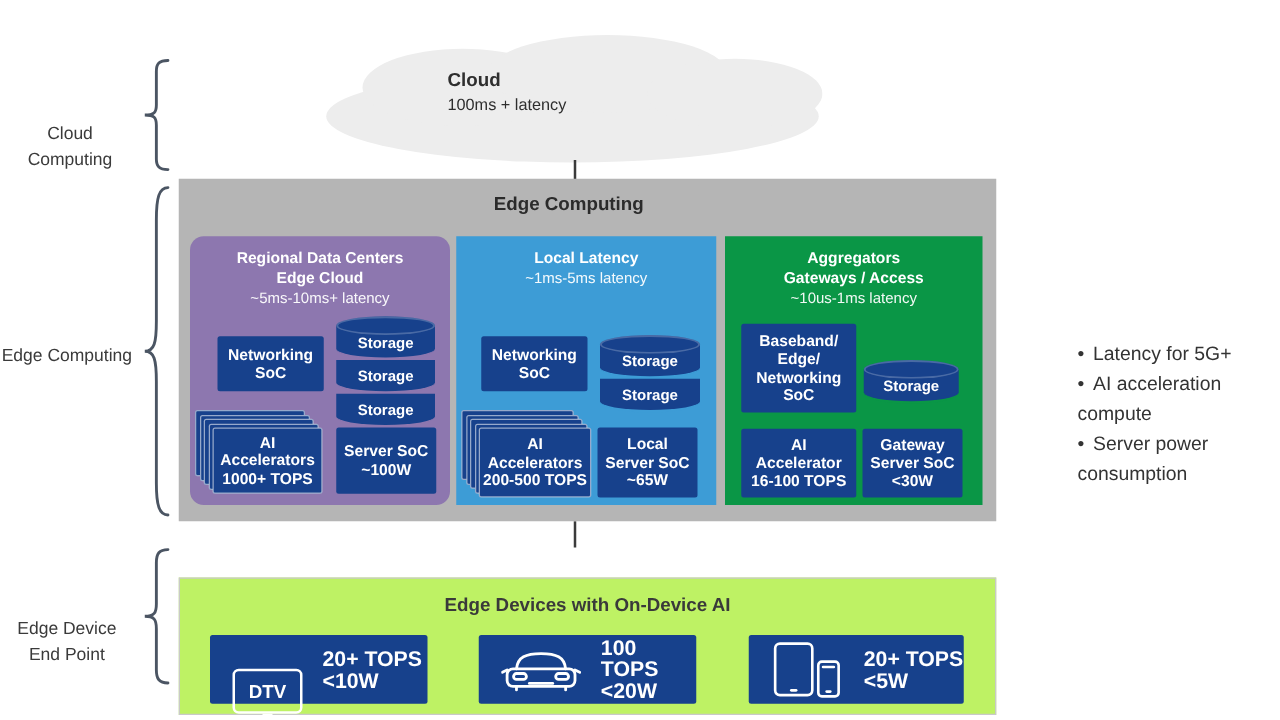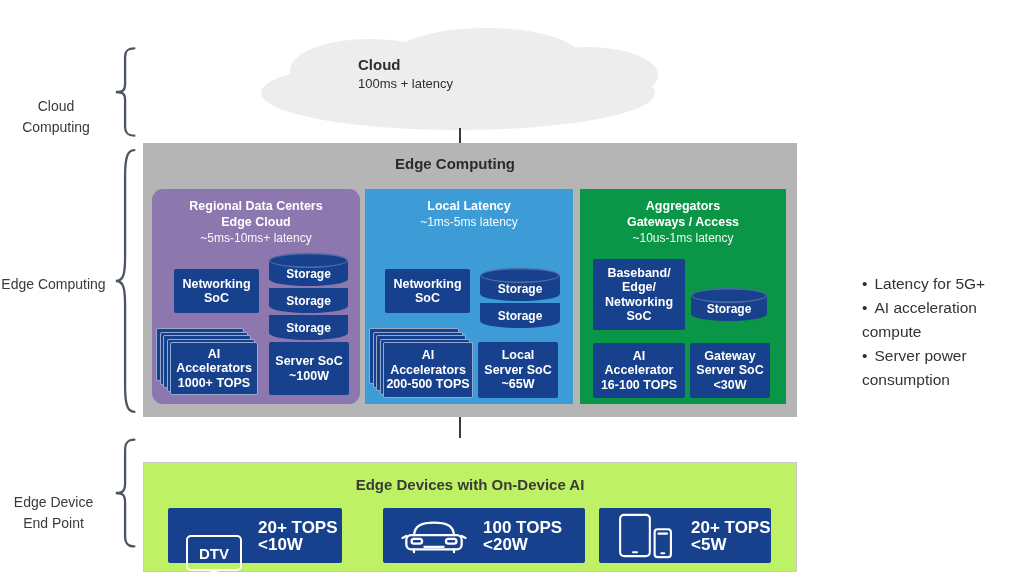--- a/index.html
+++ b/index.html
@@ -226,21 +226,21 @@
             <span>DTV</span>
           </div>
         <div class="tv-stand"></div>
       </div>
       <div class="dev-specs">
         <div>20+ TOPS</div>
         <div>&lt;10W</div>
       </div>
     </div>
 
-    <div class="device" style="left:239px;width:202px">
+    <div class="device" style="left:239px;width:174px">
       <svg width="66" height="42" viewBox="0 0 68 44">
         <g fill="none" stroke="#fff" stroke-width="2.4" stroke-linecap="round" stroke-linejoin="round">
           <path d="M13,21 C14,11 21,8 34,8 C47,8 54,11 55,21"></path>
           <rect x="5" y="21" width="58" height="15" rx="5"></rect>
           <rect x="10.5" y="25" width="11" height="5" rx="2.5"></rect>
           <rect x="46.5" y="25" width="11" height="5" rx="2.5"></rect>
           <path d="M24,33.5 L44,33.5"></path>
           <path d="M5,22 L1,24"></path>
           <path d="M63,22 L67,24"></path>
           <path d="M13,36 L13,39"></path>

